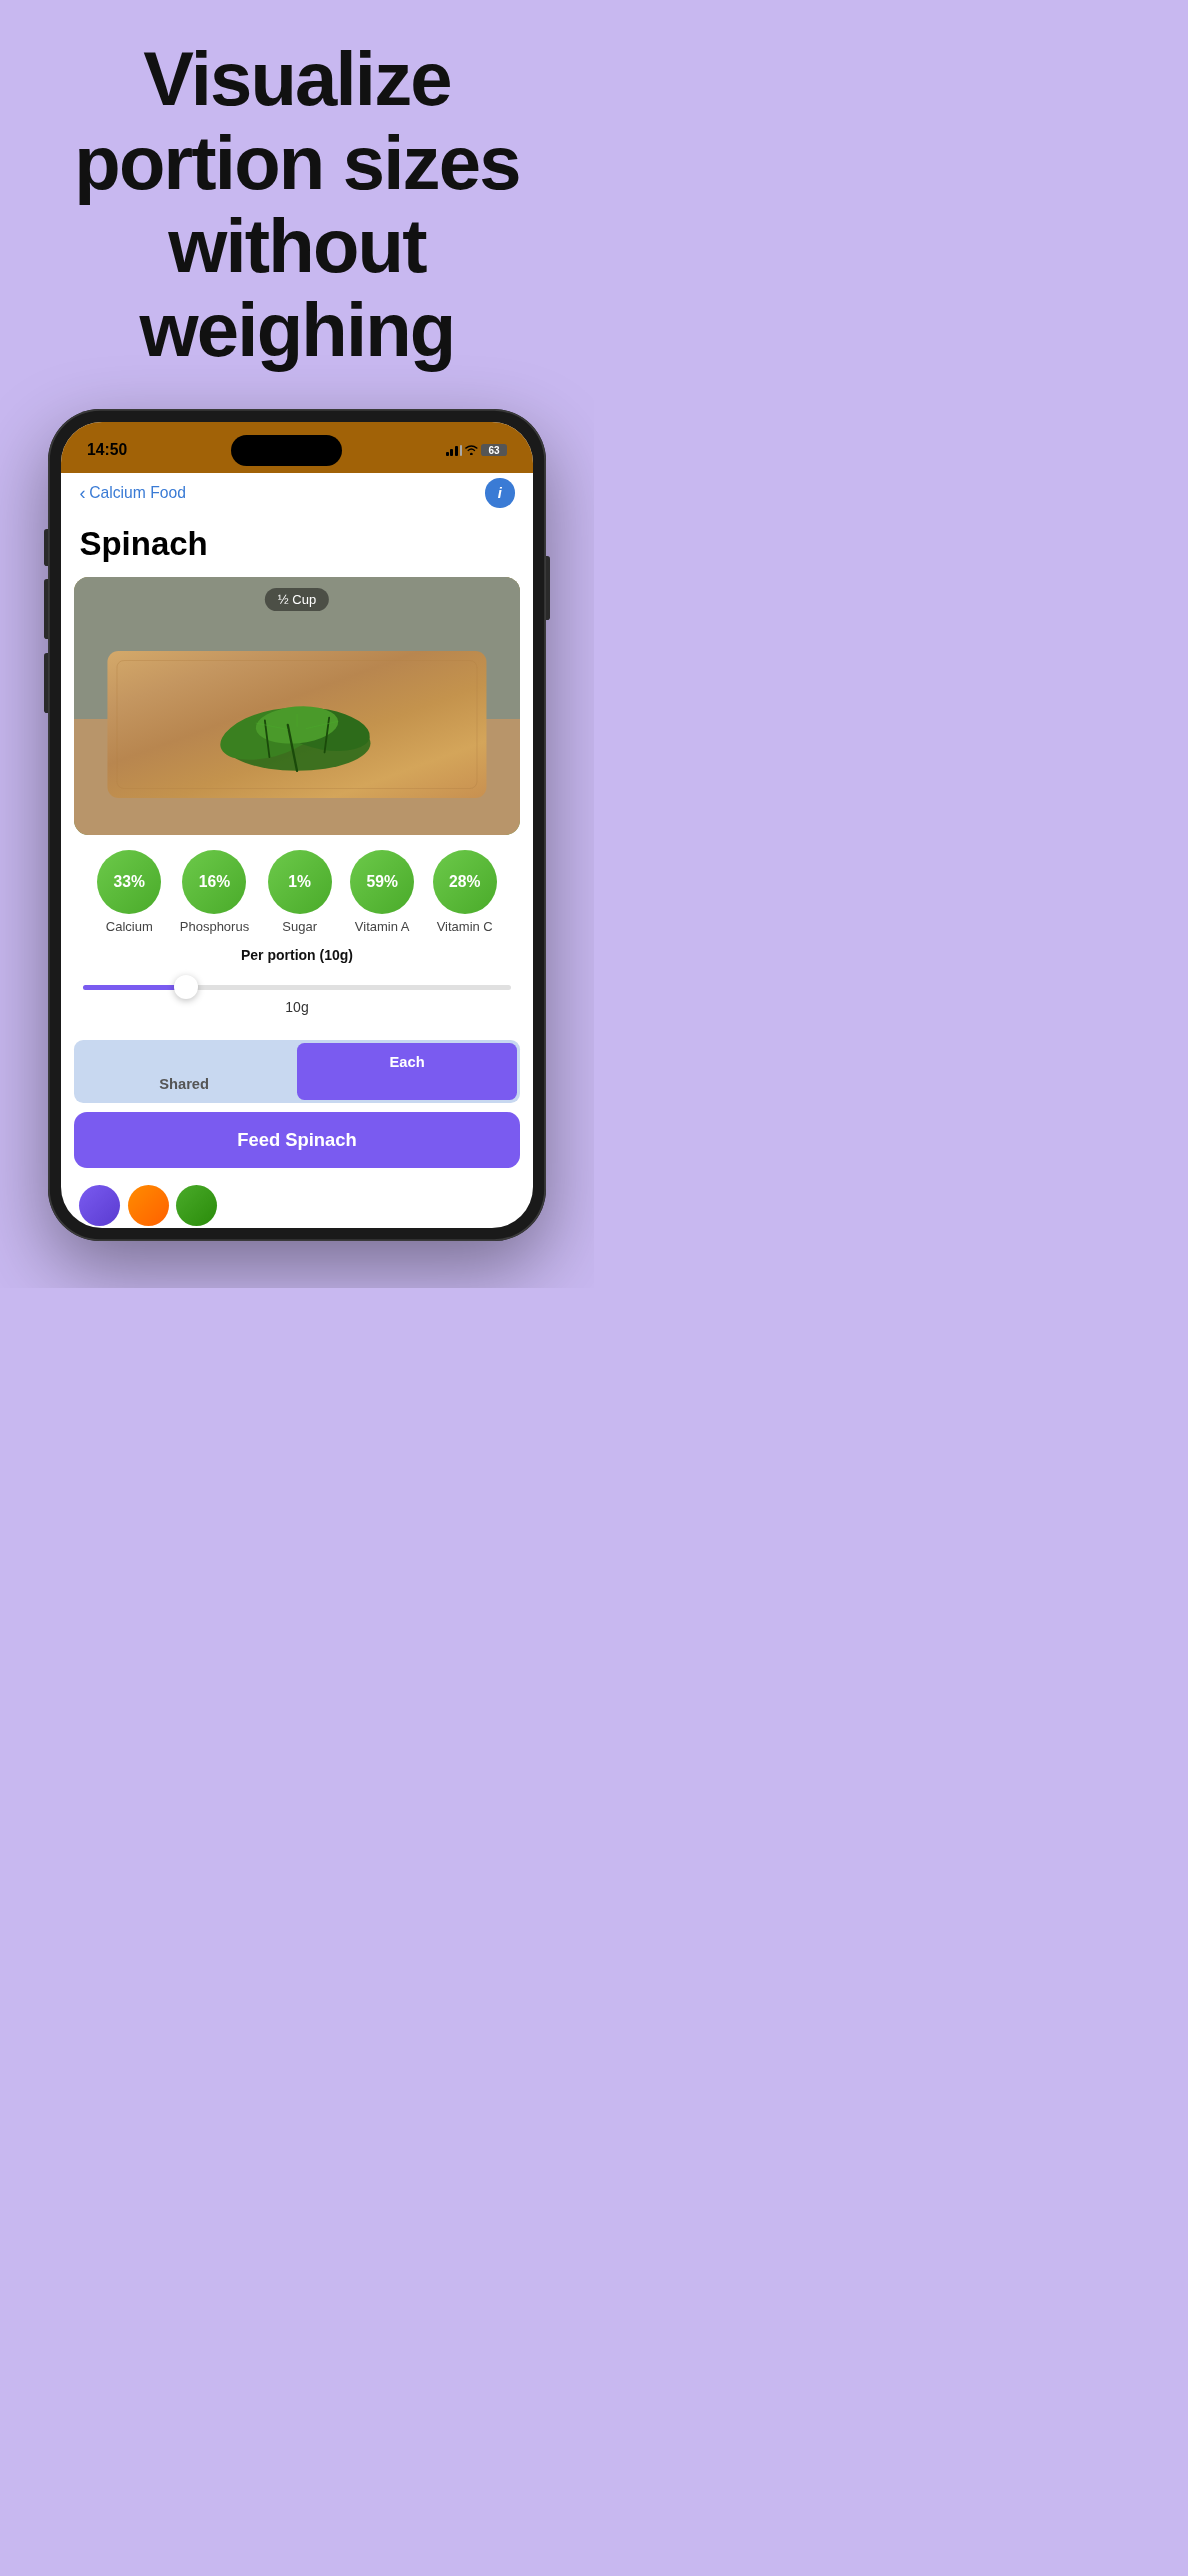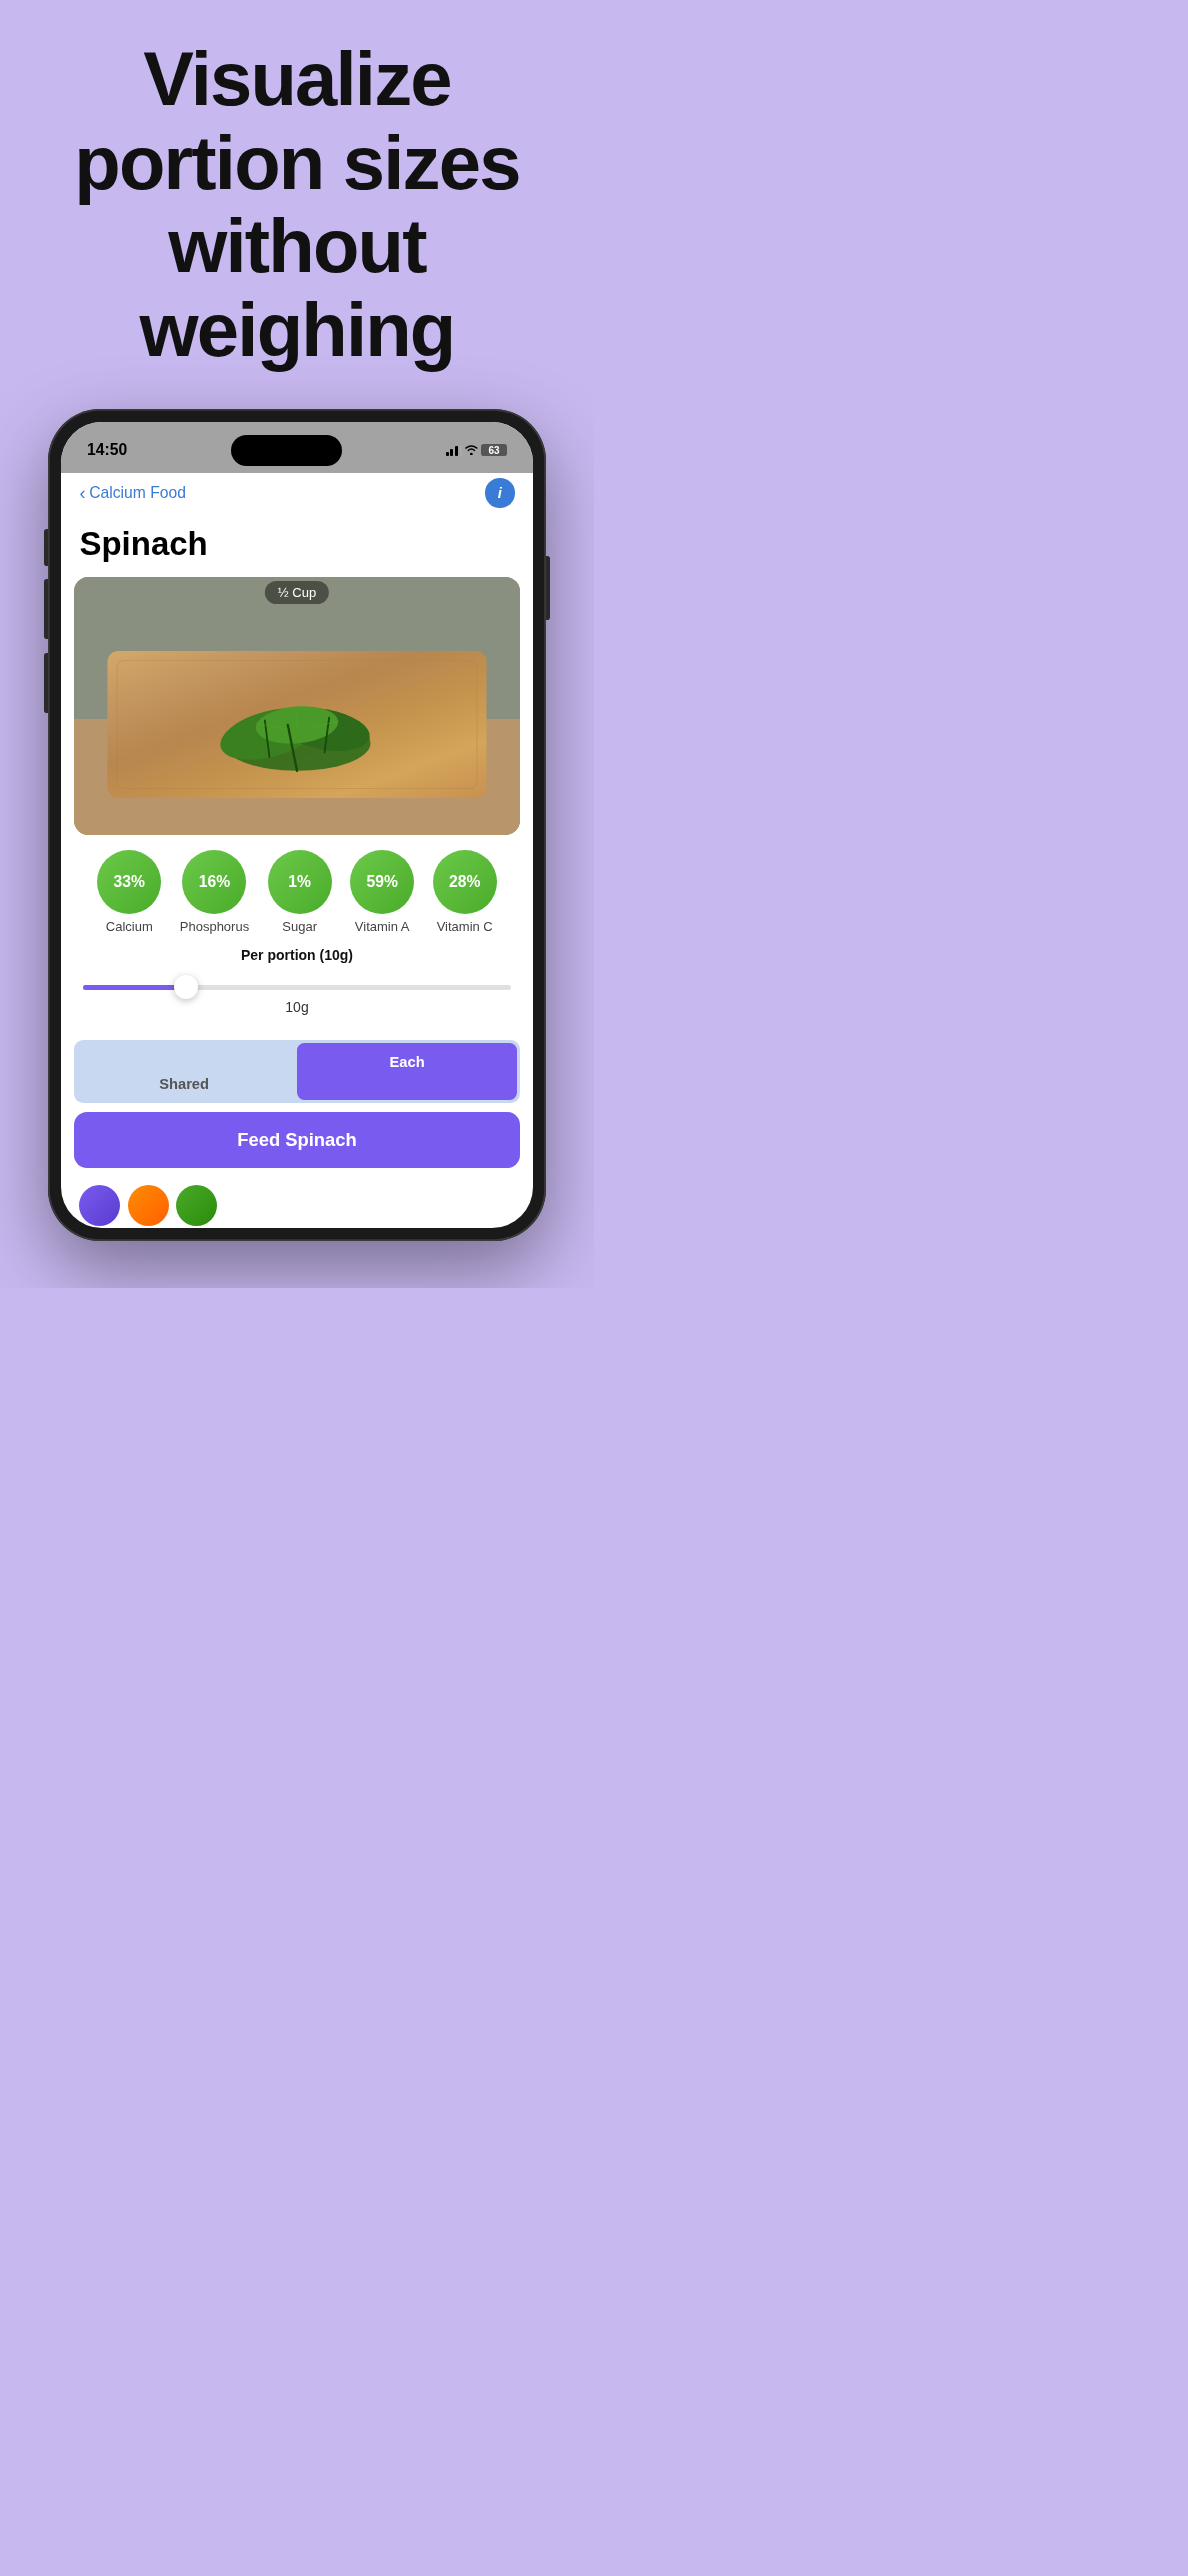--- a/index.html
+++ b/index.html
@@ -82,21 +82,21 @@
       overflow: hidden;
       width: 100%;
     }
 
     
     .status-bar {
       display: flex;
       justify-content: space-between;
       align-items: center;
       padding: 13px 26px 7.4px;
-      background: #a3a3a3;
+      background: #a16207;
     }
     .status-time {
       font-size: 15.7px;
       font-weight: 600;
       color: #000;
     }
     .status-icons {
       display: flex;
       align-items: center;
       gap: 2px;
@@ -221,21 +221,21 @@
     
     .spinach-svg {
       position: absolute;
       bottom: 55px;
       left: 50%;
       transform: translateX(-50%);
     }
 
     .image-label {
       position: absolute;
-      top: 4px;
+      top: 11px;
       left: 50%;
       transform: translateX(-50%);
       background: rgba(0,0,0,0.45);
       color: #fff;
       font-size: 13px;
       padding: 3.7px 13px;
       border-radius: 18.4px;
       white-space: nowrap;
     }
 

